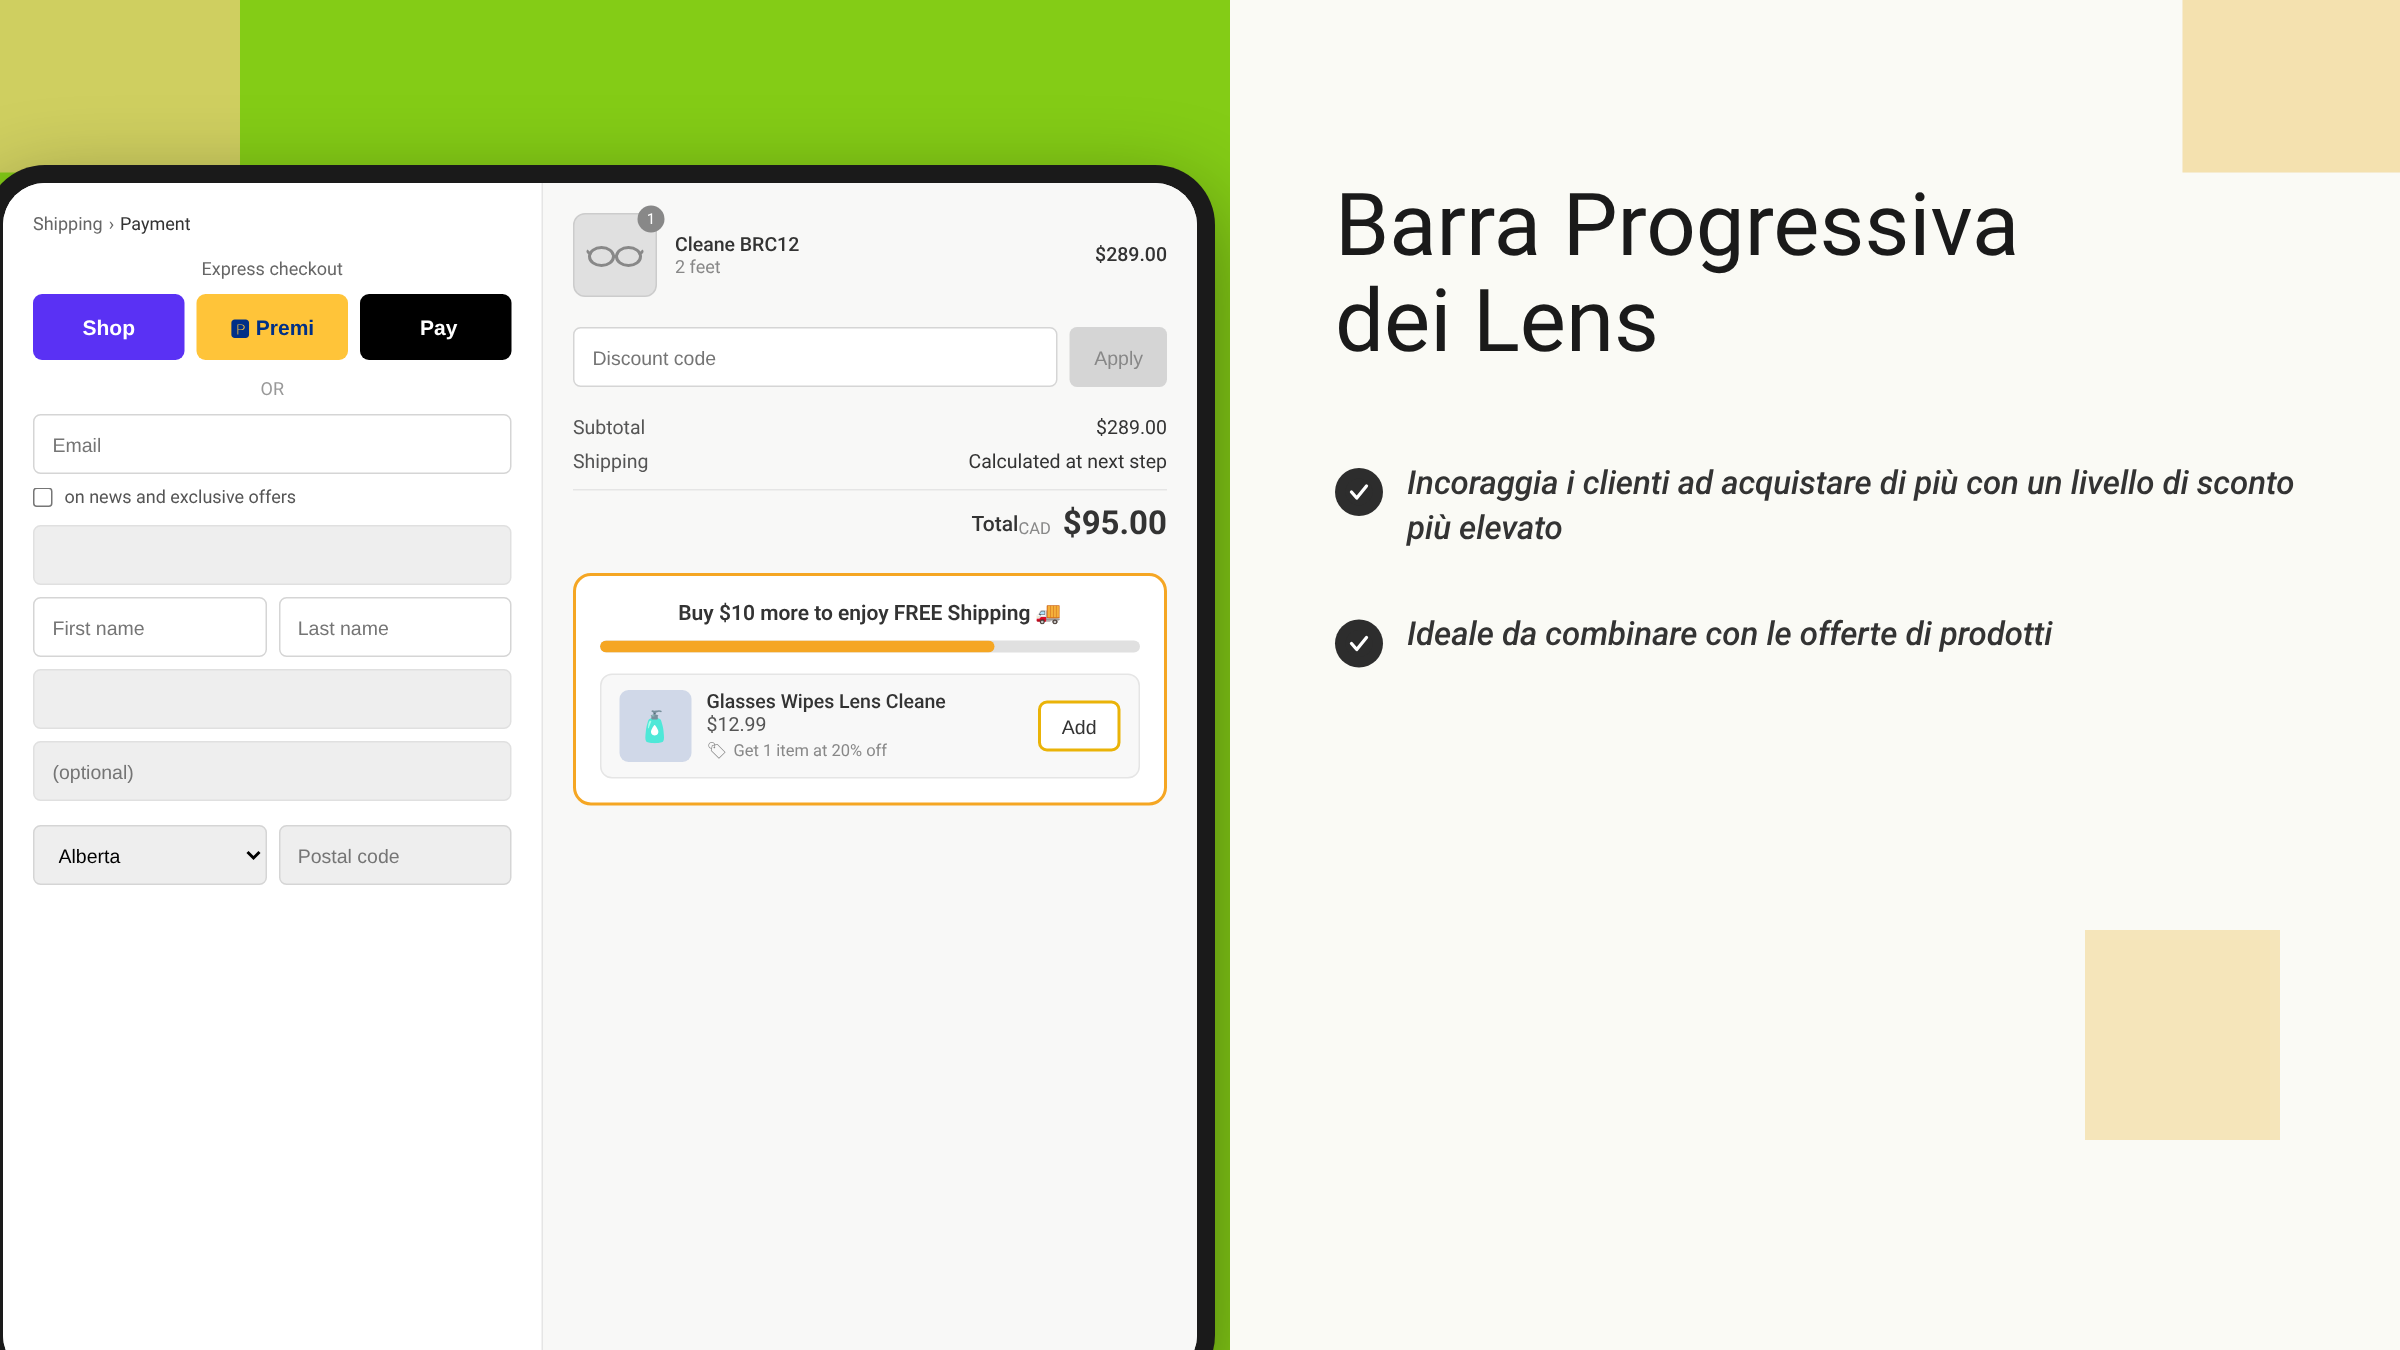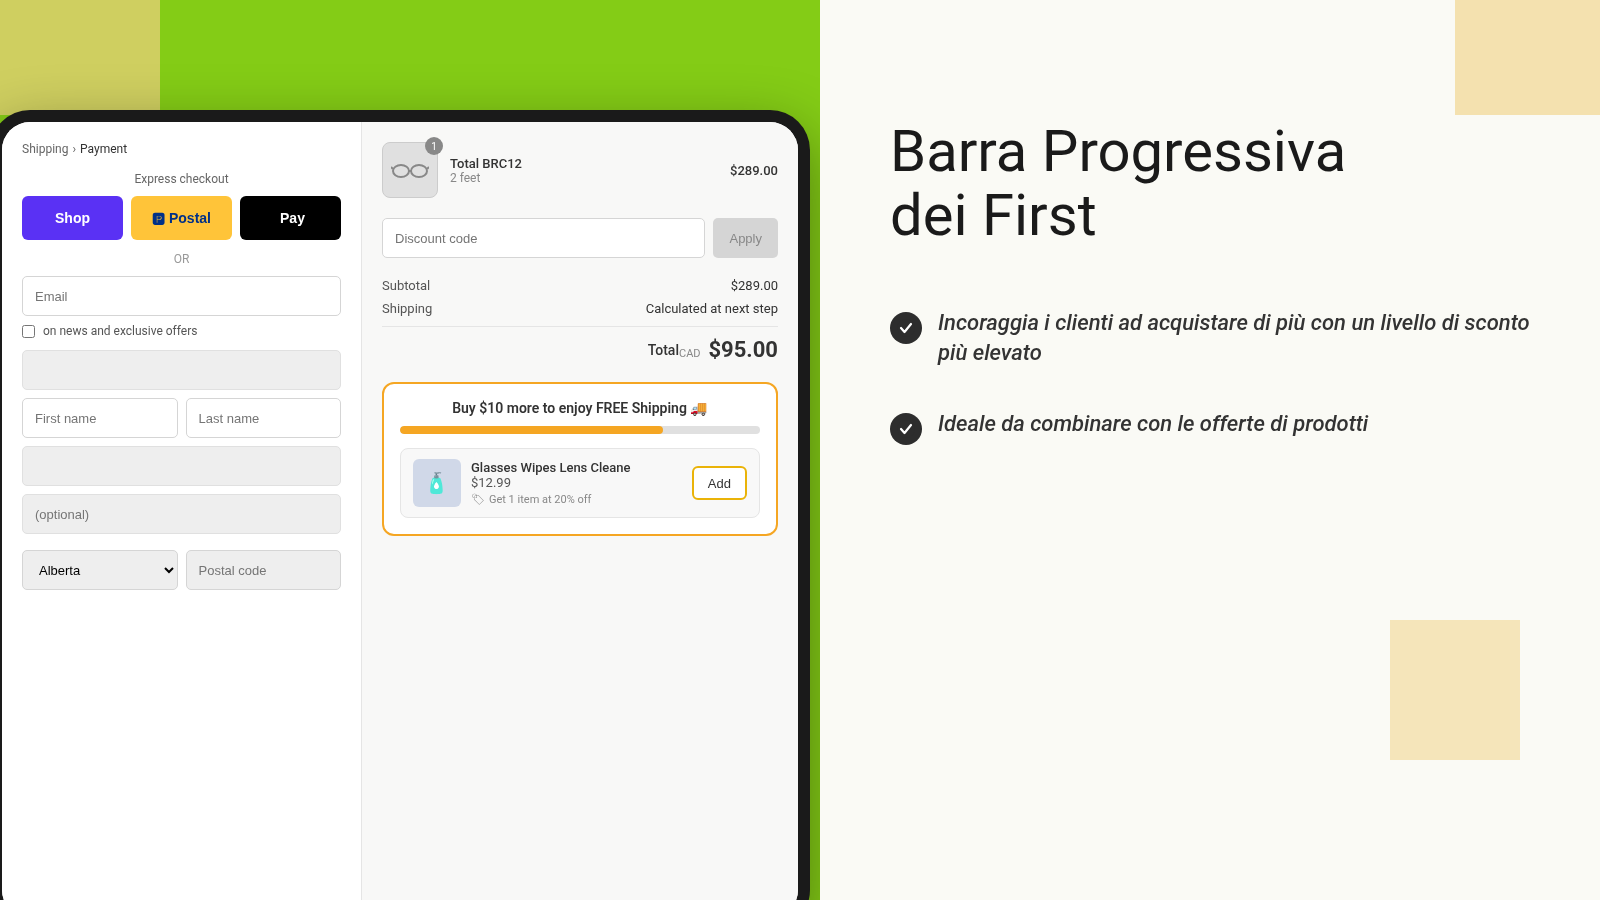--- a/index.html
+++ b/index.html
@@ -481,21 +481,21 @@
           <span>Shipping</span>
           <span>›</span>
           <span class="active">Payment</span>
         </div>
 
         <div class="express-checkout-label">Express checkout</div>
 
         <div class="express-buttons">
           <button class="btn-express btn-shop">Shop</button>
           <button class="btn-express btn-paypal">
-            <span>🅿 <span>Postal</span></span>
+            <span>🅿 <span>Premi</span></span>
           </button>
           <button class="btn-express btn-apple-pay">
             <span> </span>
             <span>Pay</span>
           </button>
         </div>
 
         <div class="or-divider">OR</div>
 
         <div class="form-section">
@@ -527,21 +527,21 @@
 
             <svg width="38" height="18" viewBox="0 0 38 18">
               <ellipse cx="10" cy="10" rx="8" ry="6" fill="none" stroke="#888" stroke-width="2"></ellipse>
               <ellipse cx="28" cy="10" rx="8" ry="6" fill="none" stroke="#888" stroke-width="2"></ellipse>
               <line x1="18" y1="10" x2="20" y2="10" stroke="#888" stroke-width="2"></line>
               <line x1="2" y1="8" x2="0" y2="6" stroke="#888" stroke-width="2"></line>
               <line x1="36" y1="8" x2="38" y2="6" stroke="#888" stroke-width="2"></line>
             </svg>
           </div>
           <div class="product-info">
-            <div class="product-name">Total BRC12</div>
+            <div class="product-name">Cleane BRC12</div>
             <div class="product-variant">2 feet</div>
           </div>
           <div class="product-price">$289.00</div>
         </div>
 
         <div class="discount-row">
           <input class="discount-input" type="text" placeholder="Discount code" style="">
           <button class="apply-btn">Apply</button>
         </div>
 
@@ -587,21 +587,21 @@
     </div>
   </div>
 </div>
 
 <div class="right-panel">
   <div class="deco-yellow-tr"></div>
   <div class="deco-yellow-mid"></div>
 
   <h1 class="main-title">
     <span>Barra Progressiva</span><br>
-    <span>dei First</span>
+    <span>dei Lens</span>
   </h1>
 
   <ul class="feature-list">
     <li class="feature-item">
       <div class="check-icon">
         <svg width="18" height="18" viewBox="0 0 18 18">
           <circle cx="9" cy="9" r="9" fill="#2d2d2d"></circle>
           <polyline points="4,9 7.5,13 14,5" fill="none" stroke="white" stroke-width="2.2" stroke-linecap="round" stroke-linejoin="round"></polyline>
         </svg>
       </div>

